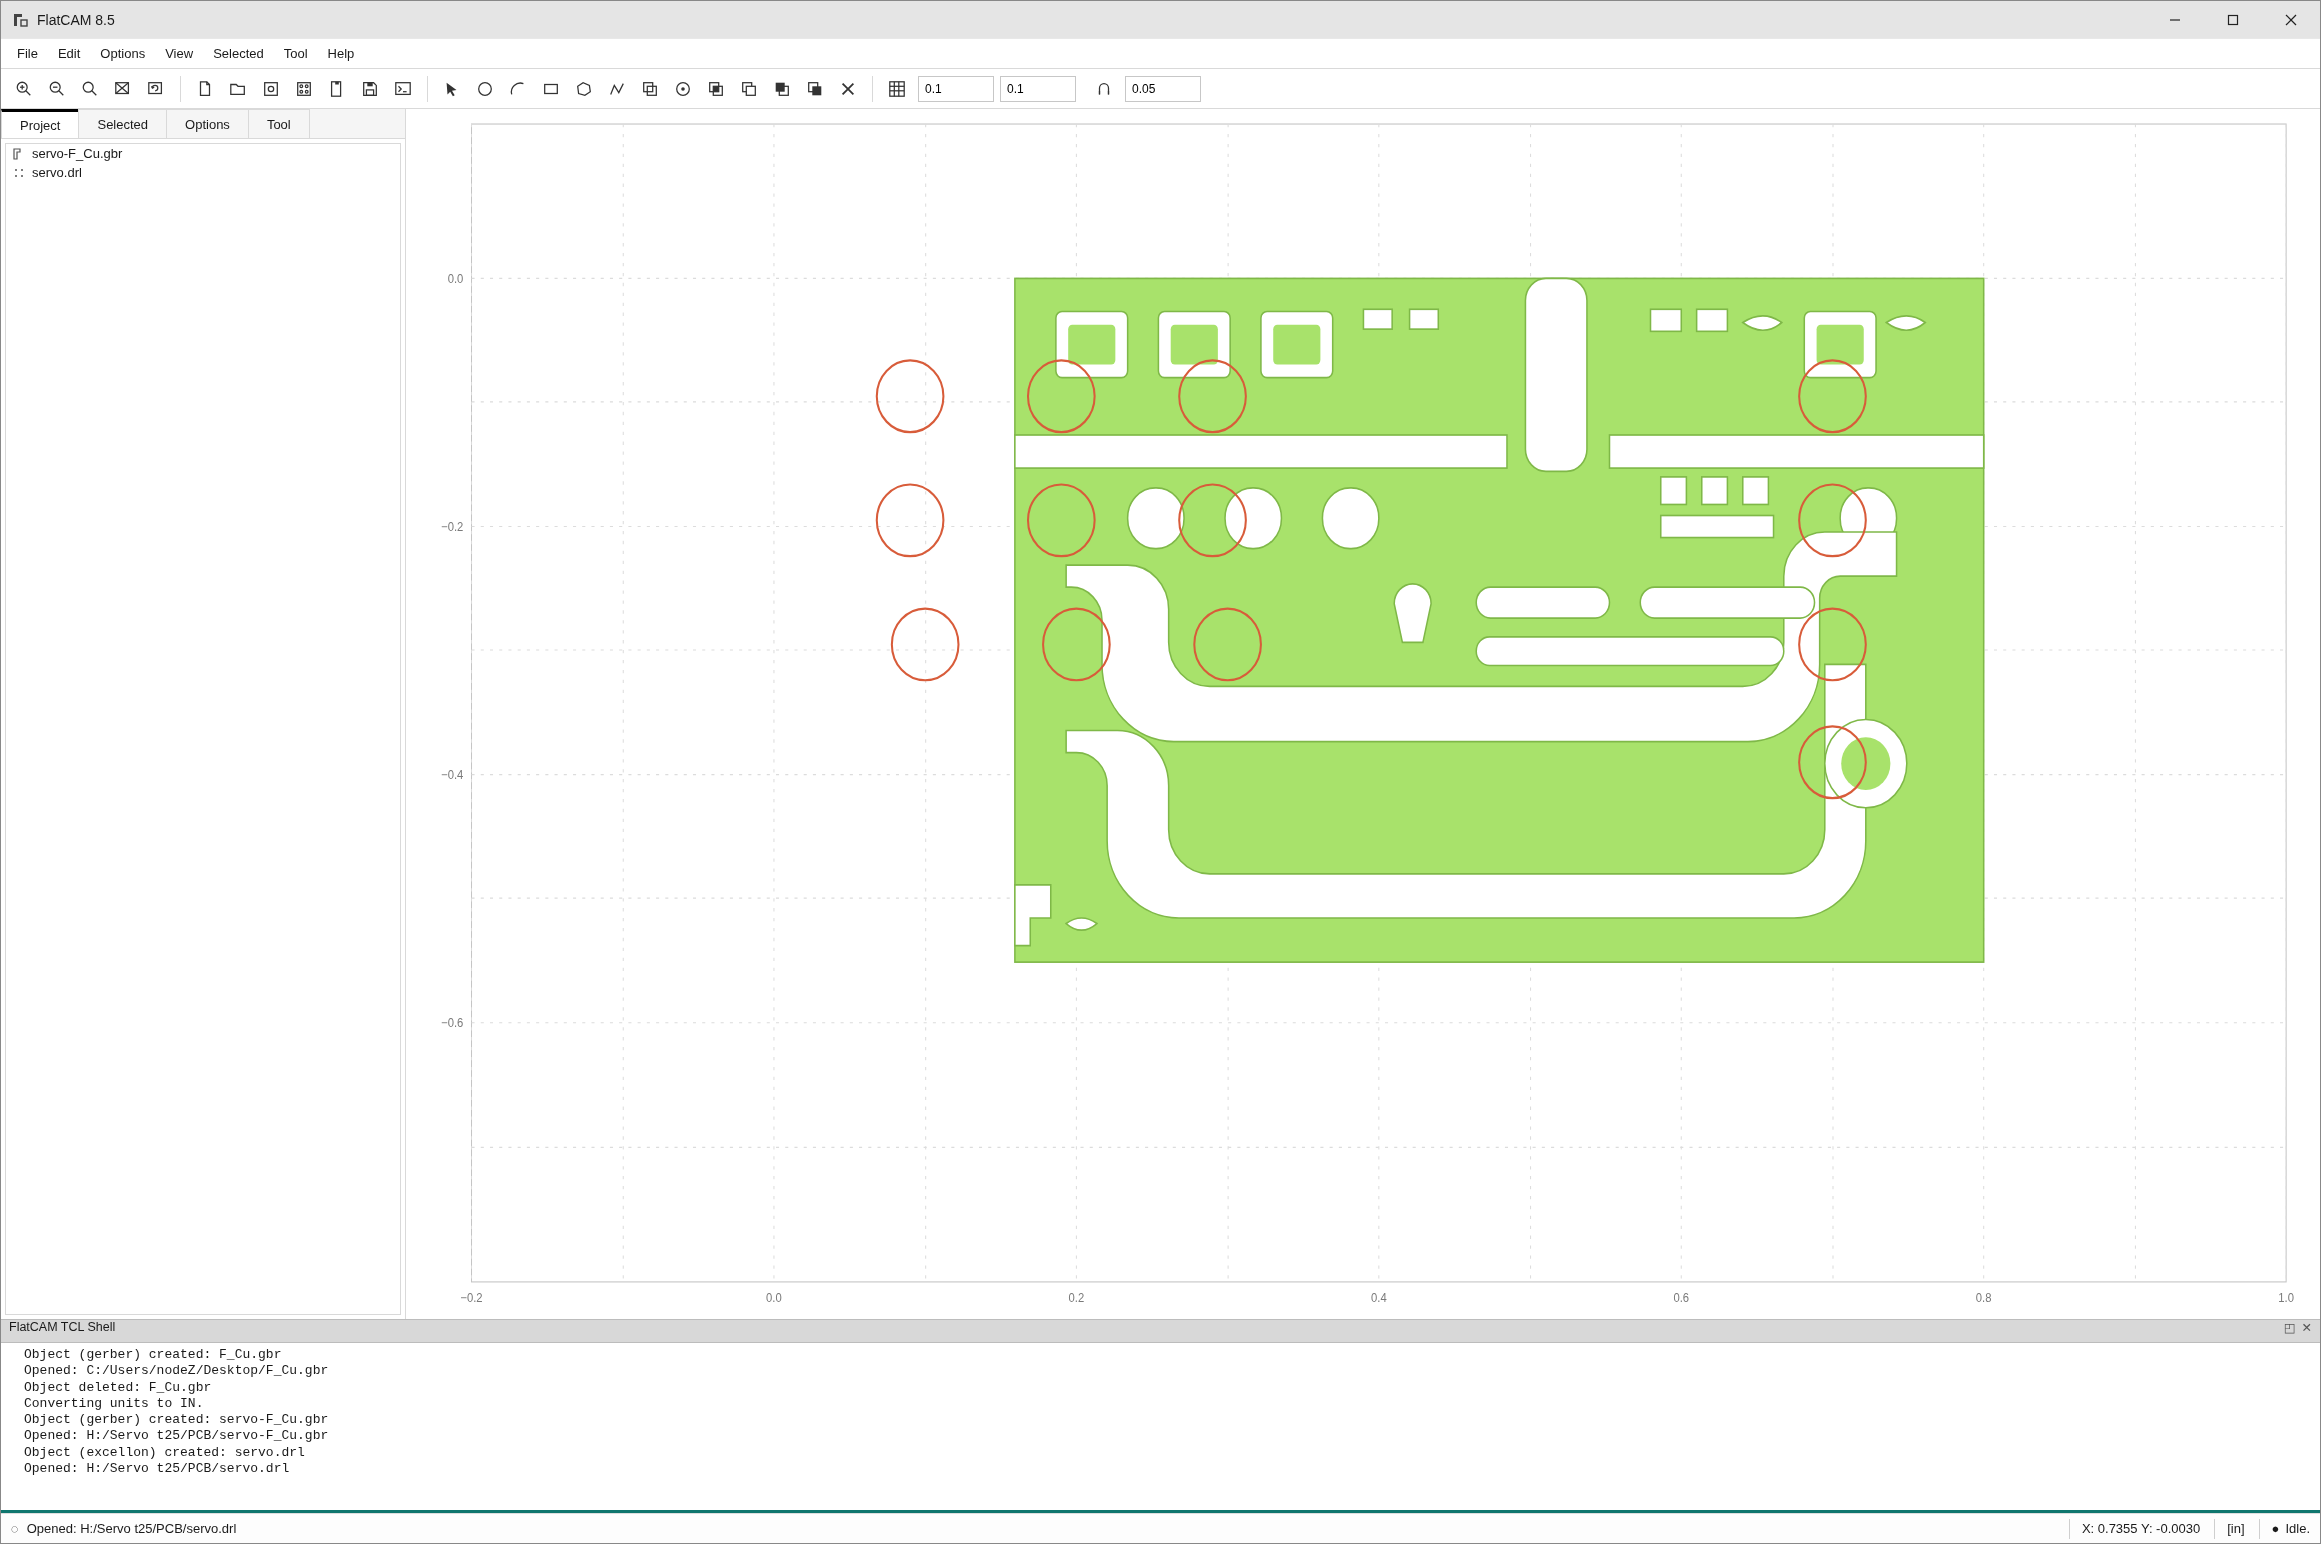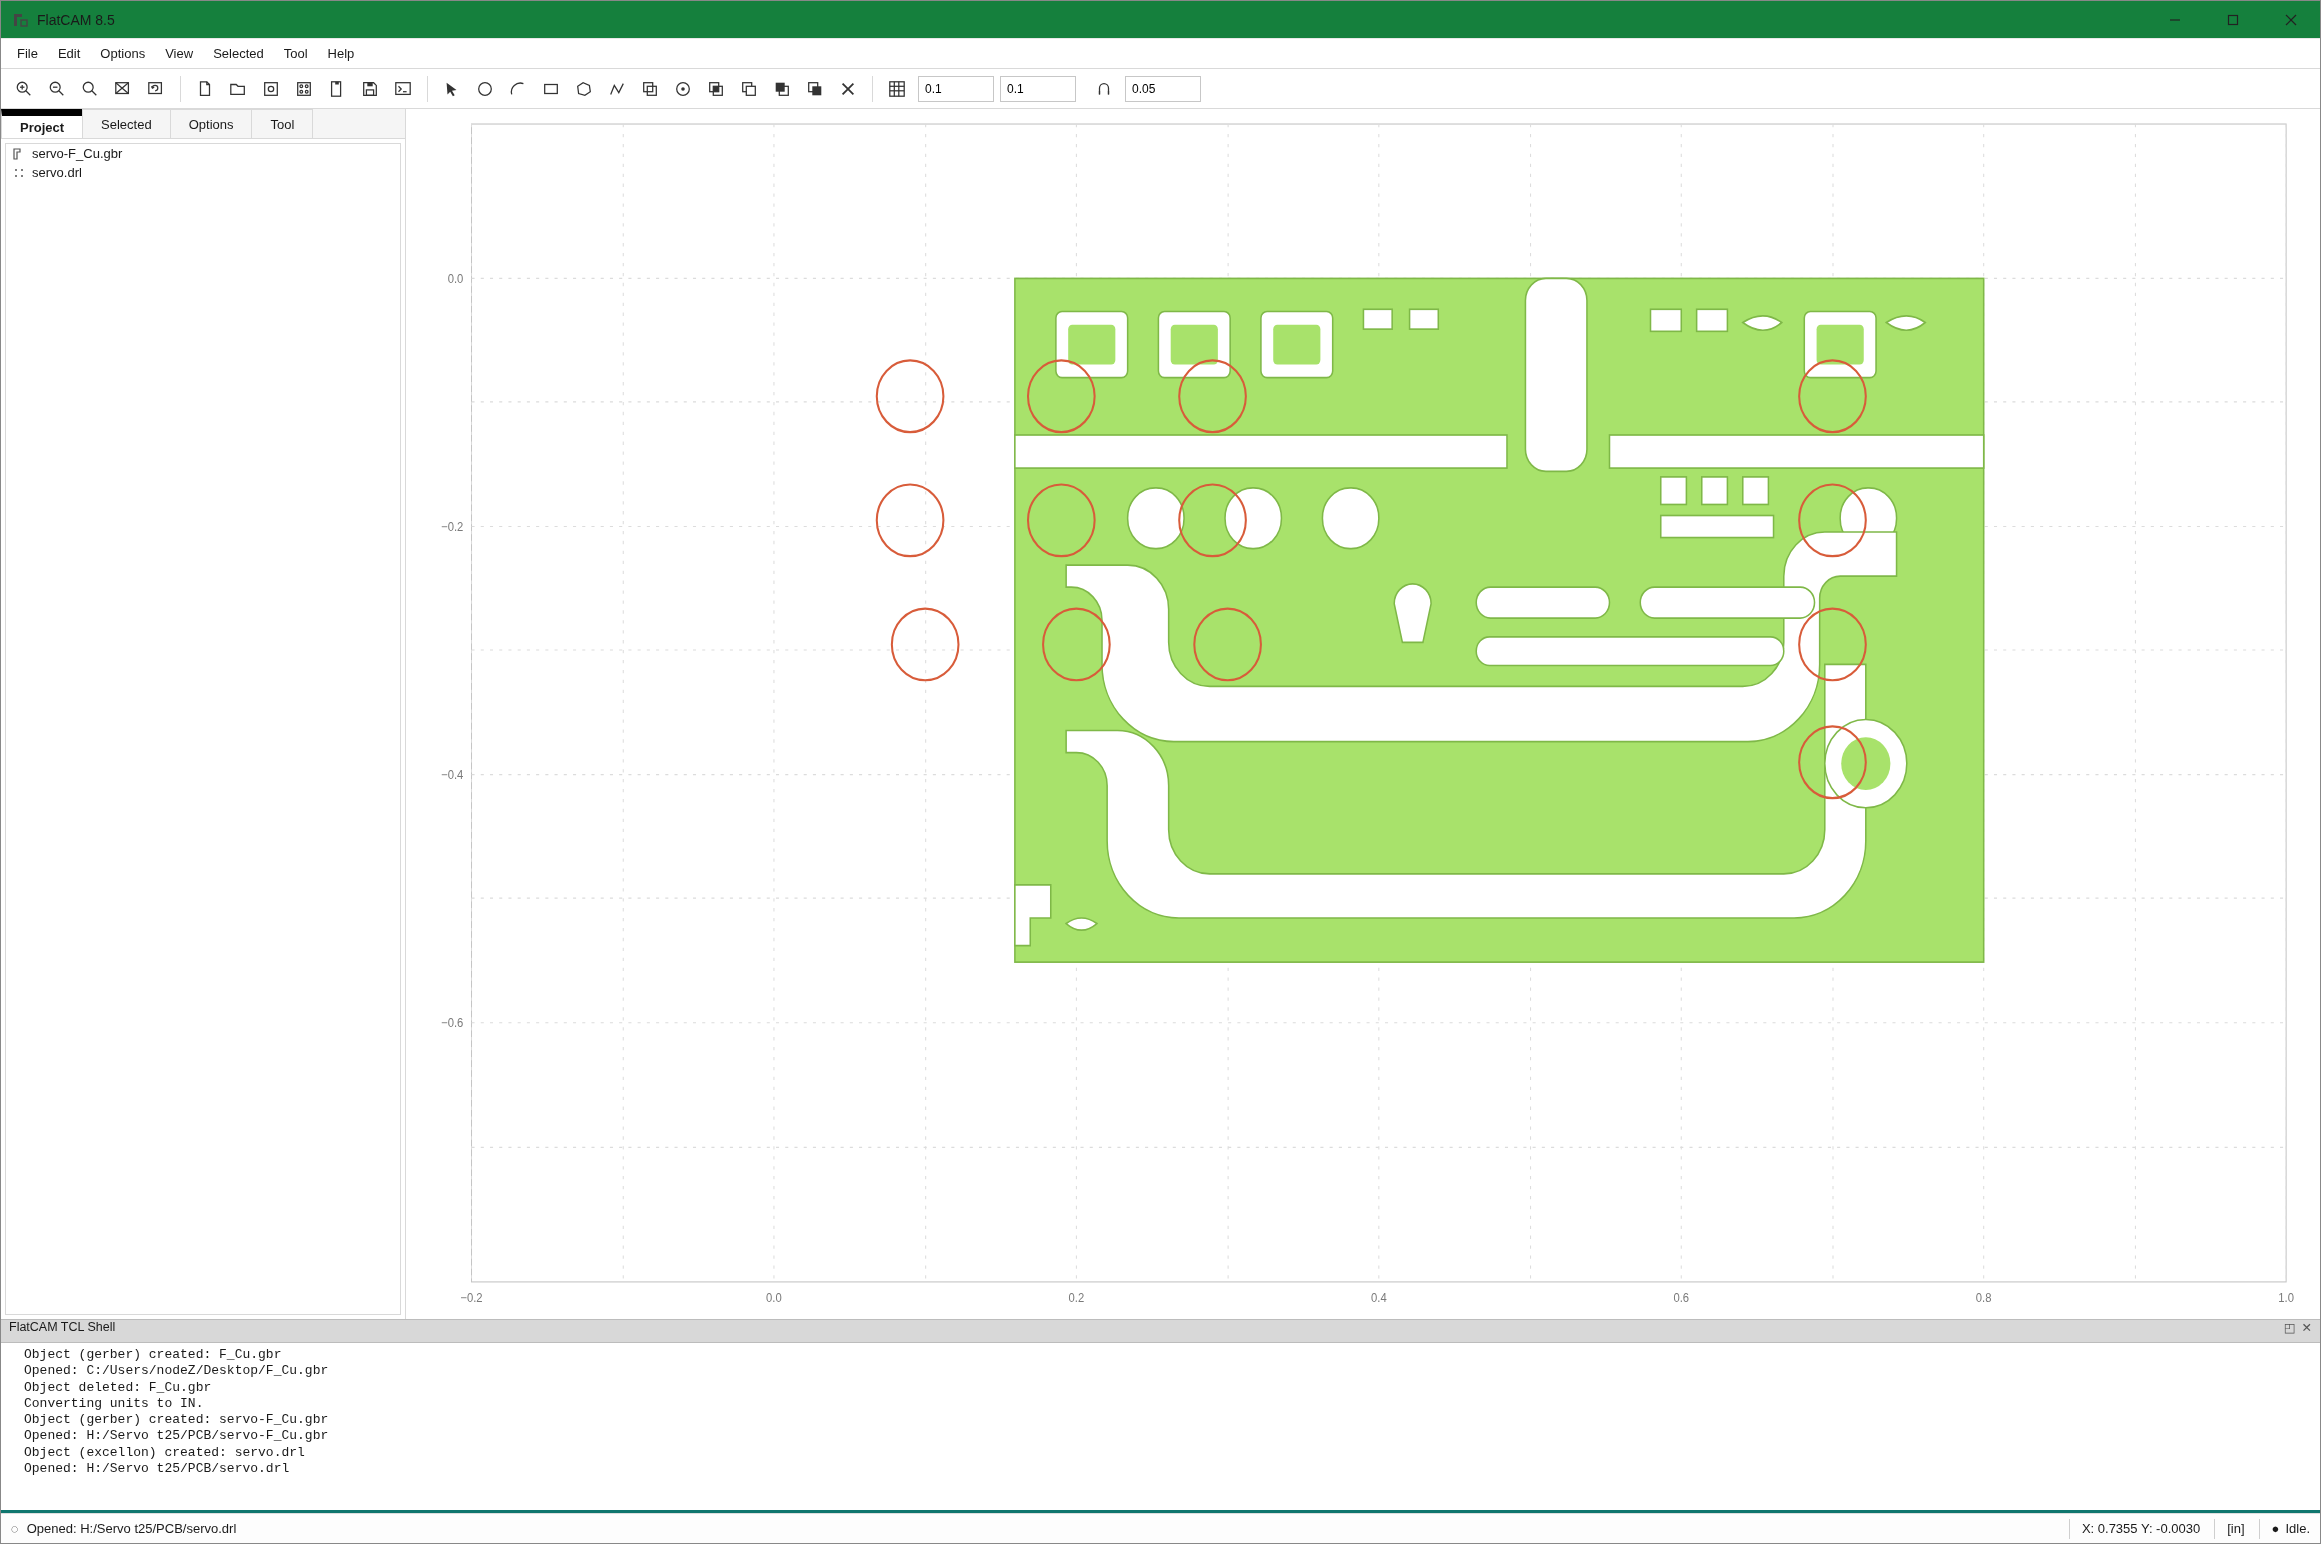--- a/index.html
+++ b/index.html
@@ -26,42 +26,42 @@
     font-size: 13px;
     color: var(--txt);
     background: var(--bg);
     display:flex; flex-direction:column;
     width:2321px; height:1544px;
     border:1px solid #888;
   }
   
   .titlebar {
     height:38px; display:flex; align-items:center; justify-content:space-between;
-    padding:0 0 0 10px; background:#15803d; border-bottom:1px solid #e8e8e8;
+    padding:0 0 0 10px; background:#e5e5e5; border-bottom:1px solid #e8e8e8;
   }
   .titlebar-left { display:flex; align-items:center; gap:8px; }
   .app-logo { width:18px; height:18px; display:flex; align-items:center; justify-content:center; }
   .title-text { font-size:14px; }
   .win-buttons { display:flex; height:100%; }
   .win-btn { width:58px; display:flex; align-items:center; justify-content:center; cursor:default; }
   
   .menubar { height:30px; display:flex; align-items:stretch; padding:0 6px; border-bottom:1px solid var(--border-light); }
   .menu-item { padding:0 10px; display:flex; align-items:center; cursor:default; }
   
   .toolbar { height:40px; display:flex; align-items:center; padding:0 8px; border-bottom:1px solid var(--border-light); gap:3px; flex-wrap:nowrap; }
   .tool-btn { width:30px; height:30px; display:flex; align-items:center; justify-content:center; border:1px solid transparent; border-radius:2px; cursor:default; }
   .tool-sep { width:1px; height:26px; background:var(--border-light); margin:0 6px; }
   .tool-input { height:26px; width:76px; border:1px solid #c7c7c7; padding:0 6px; font-size:12px; background:#fff; }
   .tool-group { display:flex; align-items:center; gap:6px; }
   
   .main { flex:1 1 auto; display:flex; min-height:0; }
   .side { width:435px; display:flex; flex-direction:column; border-right:1px solid var(--border-light); }
   .side-tabs { height:30px; display:flex; border-bottom:1px solid var(--border-light); background:var(--bg-tab); }
   .side-tab { padding:0 18px; display:flex; align-items:center; border:1px solid var(--border-light); border-bottom:none; margin-right:-1px; background:var(--bg-tab); cursor:default; font-size:13px; }
-  .side-tab.active { background:var(--bg-tab-active); font-weight:700; border-top:7px solid #000000; }
+  .side-tab.active { background:var(--bg-tab-active); font-weight:400; border-top:3px solid #000000; }
   .side-body { flex:1 1 auto; border:1px solid var(--border-light); margin:4px; overflow:auto; background:#fff; }
   .proj-item { display:flex; align-items:center; gap:6px; padding:2px 6px; cursor:default; }
   .proj-icon { width:14px; height:14px; display:flex; align-items:center; justify-content:center; font-size:11px; color:#555;}
   
   .canvas-wrap { flex:1 1 auto; position:relative; padding:0 20px 0 0; background:#fff; display:flex; align-items:stretch;}
   .plot-outer { flex:1 1 auto; position:relative; margin:4px; }
   svg.plot { width:100%; height:100%; display:block; }
   .axis-label { font-size:11px; fill:var(--axis-txt); font-family:"Segoe UI",sans-serif;}
   
   .shell-header { height:24px; background:var(--bg-shell-header); border-top:1px solid #bcbcbc; border-bottom:1px solid #bcbcbc; display:flex; align-items:flex-start; justify-content:space-between; padding:0 8px; font-size:12.5px;}

